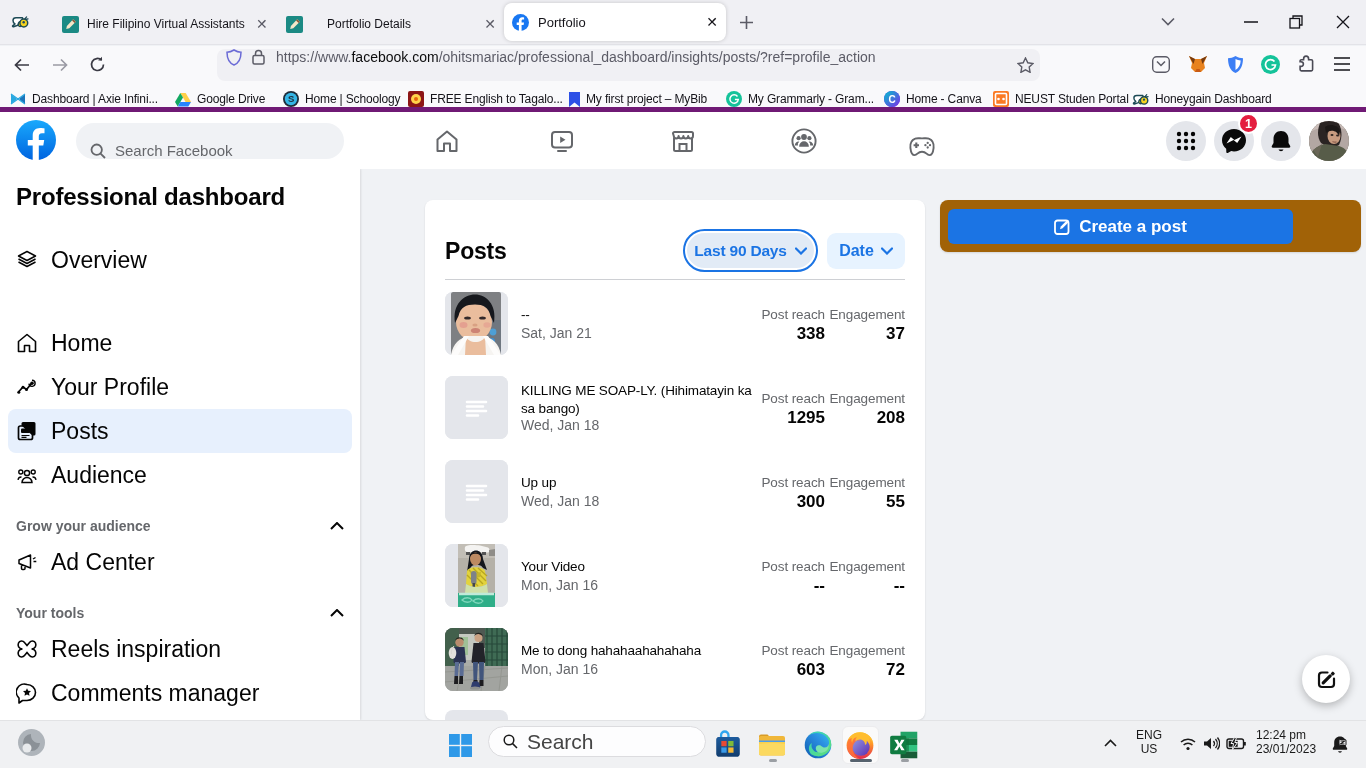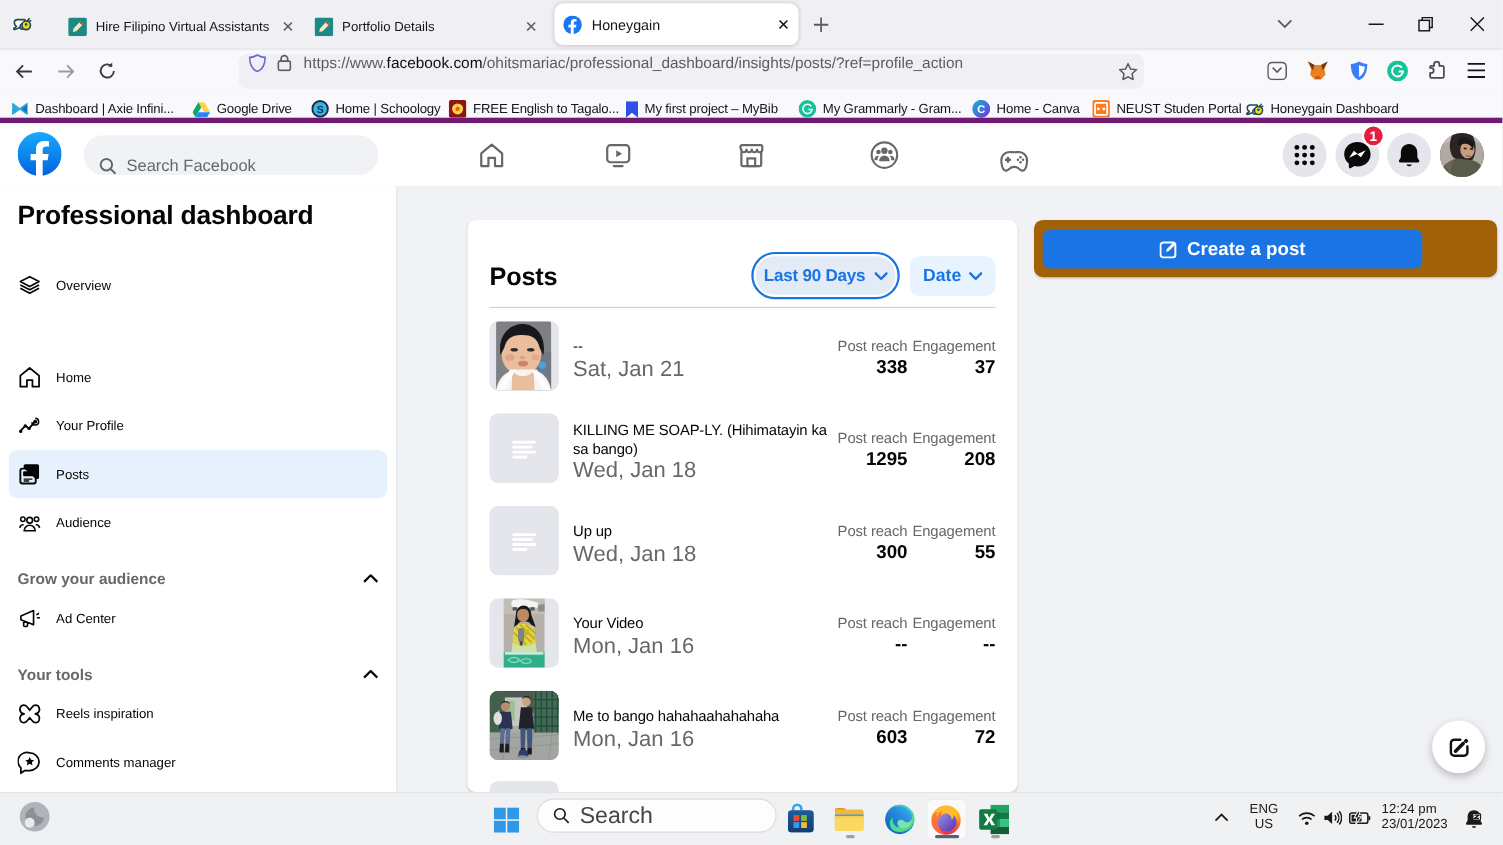--- a/index.html
+++ b/index.html
@@ -20,30 +20,30 @@
 .bm svg,.bm .bmi{margin-right:6px}
 
 #fbheader{left:0;top:112px;width:1366px;height:57px;background:#fff;box-shadow:0 1px 2px rgba(0,0,0,.12)}
 #fbsearch{left:76px;top:11px;width:268px;height:36px;border-radius:18px;background:#f0f2f5;display:flex;align-items:flex-end;color:#65676b;font-size:15px}
 .navicon{position:absolute;top:15px;width:28px;height:28px}
 .circ40{position:absolute;top:9px;width:40px;height:40px;border-radius:50%;background:#e4e6eb;display:flex;align-items:center;justify-content:center}
 
 #page{left:0;top:169px;width:1366px;height:551px;background:#f0f2f5;overflow:hidden}
 #sidebar{position:absolute;left:0;top:0;width:360px;height:551px;background:#fff;box-shadow:1px 0 2px rgba(0,0,0,.1)}
 #sidebar h1{position:absolute;left:16px;top:14px;font-size:24px;color:#050505;letter-spacing:-.2px}
-.mitem{position:absolute;left:8px;width:344px;height:44px;border-radius:8px;display:flex;align-items:center;padding-left:8px;color:#050505;font-size:12px}
+.mitem{position:absolute;left:8px;width:344px;height:44px;border-radius:8px;display:flex;align-items:center;padding-left:8px;color:#050505;font-size:23px}
 .mitem svg{margin-right:13px}
 .msec{position:absolute;left:16px;width:328px;color:#65676b;font-size:14px;font-weight:bold;display:flex;align-items:center;justify-content:space-between}
 #postscard{position:absolute;left:425px;top:31px;width:500px;height:520px;background:#fff;border-radius:8px;box-shadow:0 1px 2px rgba(0,0,0,.12);overflow:hidden}
 #createcard{position:absolute;left:940px;top:31px;width:421px;height:52px;background:#a16207;border-radius:8px;box-shadow:0 1px 2px rgba(0,0,0,.12)}
 #createbtn{position:absolute;left:8px;top:9px;width:345px;height:35px;background:#1b74e4;border-radius:6px;color:#fff;font-size:17px;font-weight:bold;display:flex;align-items:center;justify-content:center}
 .prow{position:absolute;left:20px;width:460px;height:63px}
 .thumb{position:absolute;left:0;top:0;width:63px;height:63px;border-radius:8px;background:#e4e6eb;overflow:hidden}
 .ptitle{position:absolute;left:76px;top:14px;font-size:13.5px;letter-spacing:-.15px;color:#050505;white-space:nowrap;line-height:18px}
-.pdate{position:absolute;left:76px;top:33px;font-size:20px;color:#65676b}
+.pdate{position:absolute;left:76px;top:33px;font-size:14px;color:#65676b}
 .plab{position:absolute;top:15px;font-size:13.5px;letter-spacing:-.1px;color:#65676b;text-align:right}
 .pval{position:absolute;top:32px;font-size:17px;font-weight:bold;color:#050505;text-align:right}
 .lab1{right:80px;width:110px}.lab2{right:0;width:110px}
 .val1{right:80px;width:110px}.val2{right:0;width:110px}
 
 #taskbar{left:0;top:720px;width:1366px;height:48px;background:#f0f1f3;border-top:1px solid #e2e3e5}
 .tbico{position:absolute;top:9px;width:30px;height:30px}
 #tbsearch{left:488px;top:5px;width:218px;height:31px;background:#fdfdfe;border:1px solid #dcdcdf;border-radius:16px;display:flex;align-items:center;font-size:21px;color:#454545}
 .tray{position:absolute;font-size:12px;color:#1a1a1a;text-align:center;line-height:14px}
 </style>
@@ -66,29 +66,29 @@
       </svg>
     <span class="ttl" style="margin-left:8px;width:161px">Hire Filipino Virtual Assistants | F</span>
     <span class="tx">✕</span>
   </div>
   <div class="tab" style="left:286px;width:210px">
     <svg class="favicon" viewBox="0 0 17 17">
         <rect width="17" height="17" rx="2" fill="#1b8a84"></rect>
         <path d="M11.2 3.2 L13.8 5.8 L7.3 12.3 L4.2 13 L4.9 9.9 Z" fill="#f5e6c8"></path>
         <path d="M11.2 3.2 L13.8 5.8 L12.6 7 L10 4.4 Z" fill="#8a5a3a"></path>
       </svg>
-    <span class="ttl" style="margin-left:8px;width:140px">Portfolio Details</span>
+    <span class="ttl" style="margin-left:24px;width:140px">Portfolio Details</span>
     <span class="tx" style="margin-left:26px">✕</span>
   </div>
   <div id="tab-active" class="abs">
     <svg class="favicon" viewBox="0 0 17 17">
         <circle cx="8.5" cy="8.5" r="8.5" fill="#1877f2"></circle>
         <path d="M11.6 11 l.4-2.5 H9.6 V6.9 c0-.7.3-1.35 1.4-1.35 h1.1 V3.4 s-1-.17-1.9-.17 c-2 0-3.3 1.2-3.3 3.4 v1.9 H4.7 V11 h2.2 v6 h2.7 v-6 Z" fill="#fff"></path>
       </svg>
-    <span style="margin-left:9px;font-size:13px;color:#15141a">Honeygain</span>
+    <span style="margin-left:9px;font-size:13px;color:#15141a">Portfolio</span>
     <span style="margin-left:auto;color:#15141a;font-size:14px">✕</span>
   </div>
   <svg class="abs" style="left:739px;top:15px" width="15" height="15" viewBox="0 0 15 15">
       <path d="M7.5 1 V14 M1 7.5 H14" stroke="#5b5b66" stroke-width="1.6"></path>
     </svg>
   <svg class="abs" style="left:1161px;top:17px" width="14" height="9" viewBox="0 0 14 9">
       <path d="M1 1.5 L7 7.5 L13 1.5" stroke="#5b5b66" stroke-width="1.6" fill="none"></path>
     </svg>
   <svg class="abs" style="left:1244px;top:21px" width="14" height="2" viewBox="0 0 14 2">
       <path d="M0 1 H14" stroke="#15141a" stroke-width="1.5"></path>
@@ -475,21 +475,21 @@
             <circle cx="14.5" cy="14.5" r="4.2" fill="#b98c6e"></circle>
             <path d="M10.5 13 C10.5 9.5 18 9.5 18.5 13 L18.5 11.5 C17 8.5 12 8.5 10.5 11.5 Z" fill="#2c2520"></path>
             <path d="M9.5 19 H19.5 L21 34 C21 36 8.5 36 8.5 34 Z" fill="#2b3252"></path>
             <path d="M10 34 H14 L13 48 H9.5 Z M15 34 H19 L18.5 48 H14.5 Z" fill="#5a6c94"></path>
             <path d="M9.5 48 H13 V56 H9 Z M14.5 48 H18 V56 H14 Z" fill="#1d1d20"></path>
             <ellipse cx="7.5" cy="25" rx="3.8" ry="6" fill="#e3e1dc"></ellipse>
             <path d="M9 18 C7 20 6 23 6.5 26" stroke="#d9d7d2" stroke-width="1" fill="none"></path>
             <path d="M27 55 C27 52.5 34 52.5 34 55 L35.5 59 C35.5 61 25.5 61 26 59 Z" fill="#2e3c6e"></path>
             <ellipse cx="30" cy="60" rx="5" ry="1.5" fill="#8e9190"></ellipse>
           </svg></div>
-      <div class="ptitle">Me to bango hahahaahahahaha</div>
+      <div class="ptitle">Me to dong hahahaahahahaha</div>
       <div class="pdate">Mon, Jan 16</div>
       <div class="plab lab1">Post reach</div>
         <div class="plab lab2">Engagement</div>
       <div class="pval val1">603</div>
         <div class="pval val2">72</div>
     </div>
 
     <div class="prow" style="top:510px">
       <div class="thumb"></div>
     </div>

